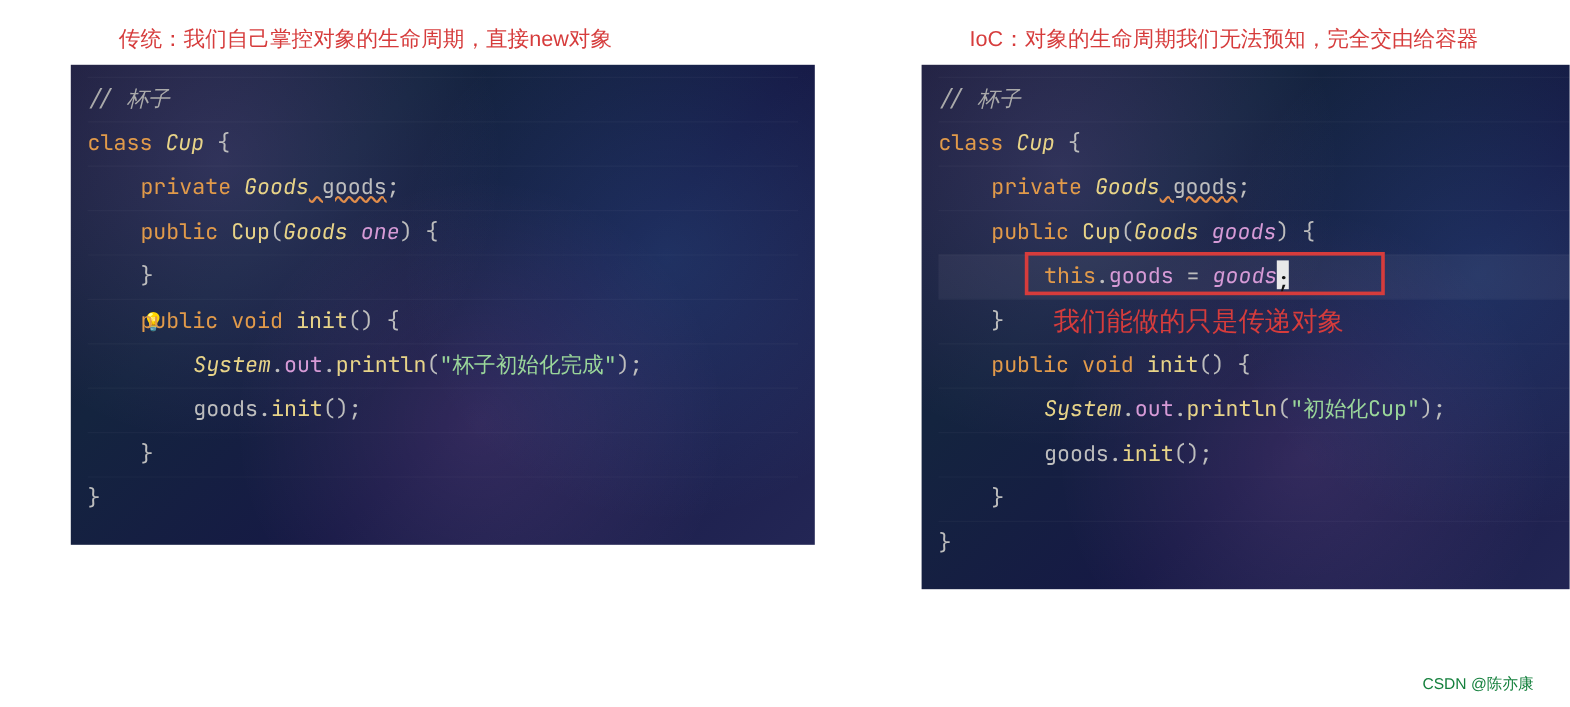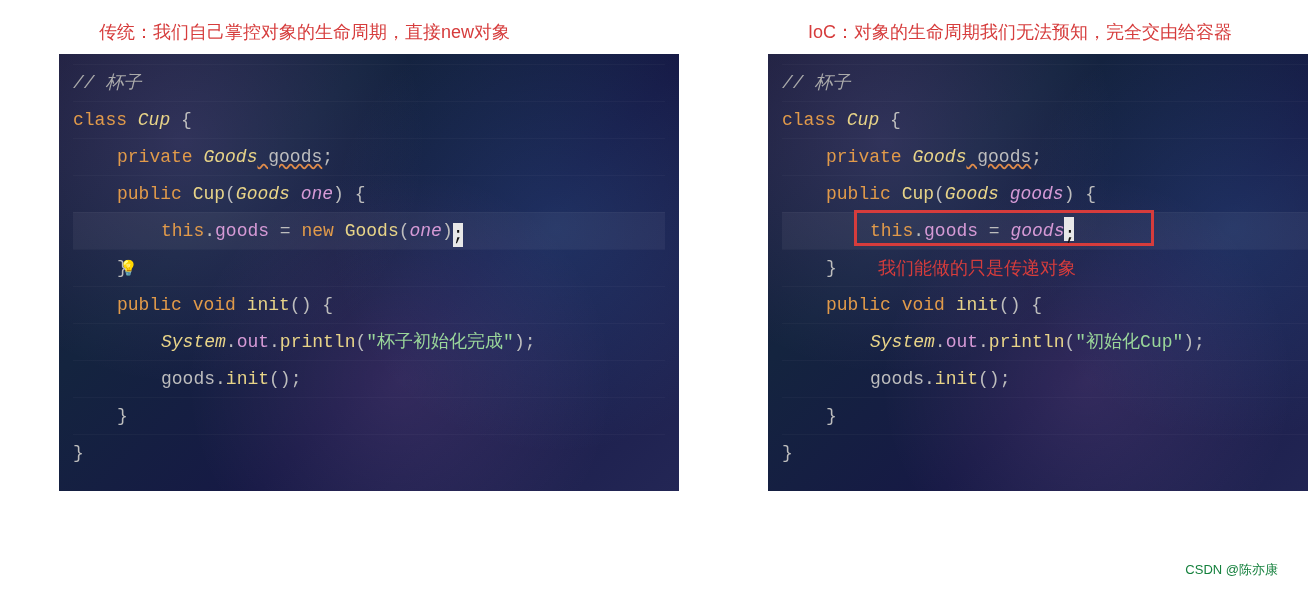--- a/index.html
+++ b/index.html
@@ -33,21 +33,20 @@
     background:
       radial-gradient(circle at 20% 20%, rgba(200,150,255,0.15), transparent 40%),
       radial-gradient(circle at 80% 40%, rgba(80,180,255,0.15), transparent 40%),
       radial-gradient(circle at 55% 75%, rgba(255,160,255,0.12), transparent 45%),
       linear-gradient(135deg, #1a1d3a 0%, #14243f 30%, #161945 60%, #232655 100%);
   }
   .line {
     white-space: pre;
     position: relative;
     border-top: 1px solid rgba(255,255,255,0.03);
-    font-family: Liberation Mono, monospace;
   }
   .comment { color: #aaa; font-style: italic; }
   .kw      { color: #e19a4a; }
   .type    { color: #e8d488; font-style: italic; }
   .meth    { color: #e8d488; }
   .ident   { color: #bdbdbd; }
   .field   { color: #d69ad6; }
   .str     { color: #9ad69a; }
   .paren   { color: #bdbdbd; }
   .brace   { color: #bdbdbd; }
@@ -80,21 +79,21 @@
     color: #f2c94c; font-size: 15px;
   }
   .redbox {
     position: absolute;
     border: 3px solid #d63c3c;
     box-sizing: border-box;
   }
   .annot {
     position: absolute;
     color: #d63c3c;
-    font-size: 18px;
+    font-size: 22px;
     white-space: nowrap;
   }
   .watermark {
     position: absolute;
     bottom: 10px; right: 30px;
     font-size: 13px; color: #15803d;
   }
   .ind1 { padding-left: 44px; display:inline-block; }
   .ind2 { padding-left: 88px; display:inline-block; }
 </style>
@@ -109,21 +108,20 @@
       <div class="bulb">💡</div>
 
       <div class="line"><span class="comment">// 杯子</span></div>
 
       <div class="line"><span class="kw">class </span><span class="type">Cup</span><span class="brace"> {</span></div>
 
       <div class="line"><span class="ind1"></span><span class="kw">private </span><span class="type">Goods</span><span class="ident squiggle"> goods</span><span class="semi">;</span></div>
 
       <div class="line"><span class="ind1"></span><span class="kw">public </span><span class="meth">Cup</span><span class="paren">(</span><span class="type">Goods</span><span class="param"> one</span><span class="paren">)</span><span class="brace"> {</span></div>
 
-      <div class="line hl-line"><span class="ind2"></span><span class="this">this</span><span class="ident">.</span><span class="field">goods</span><span class="ident"> = </span><span class="kw">new </span><span class="meth">Goods</span><span class="paren">(</span><span class="param">one</span><span class="paren">)</span><span class="cursor-blk">;</span></div>
 
       <div class="line"><span class="ind1"></span><span class="brace">}</span></div>
 
       <div class="line"><span class="ind1"></span><span class="kw">public </span><span class="kw">void</span><span class="meth"> init</span><span class="paren">()</span><span class="brace"> {</span></div>
 
       <div class="line"><span class="ind2"></span><span class="type">System</span><span class="ident">.</span><span class="field">out</span><span class="ident">.</span><span class="meth">println</span><span class="paren">(</span><span class="str">"杯子初始化完成"</span><span class="paren">)</span><span class="semi">;</span></div>
 
       <div class="line"><span class="ind2"></span><span class="ident">goods</span><span class="ident">.</span><span class="meth">init</span><span class="paren">()</span><span class="semi">;</span></div>
 
       <div class="line"><span class="ind1"></span><span class="brace">}</span></div>

